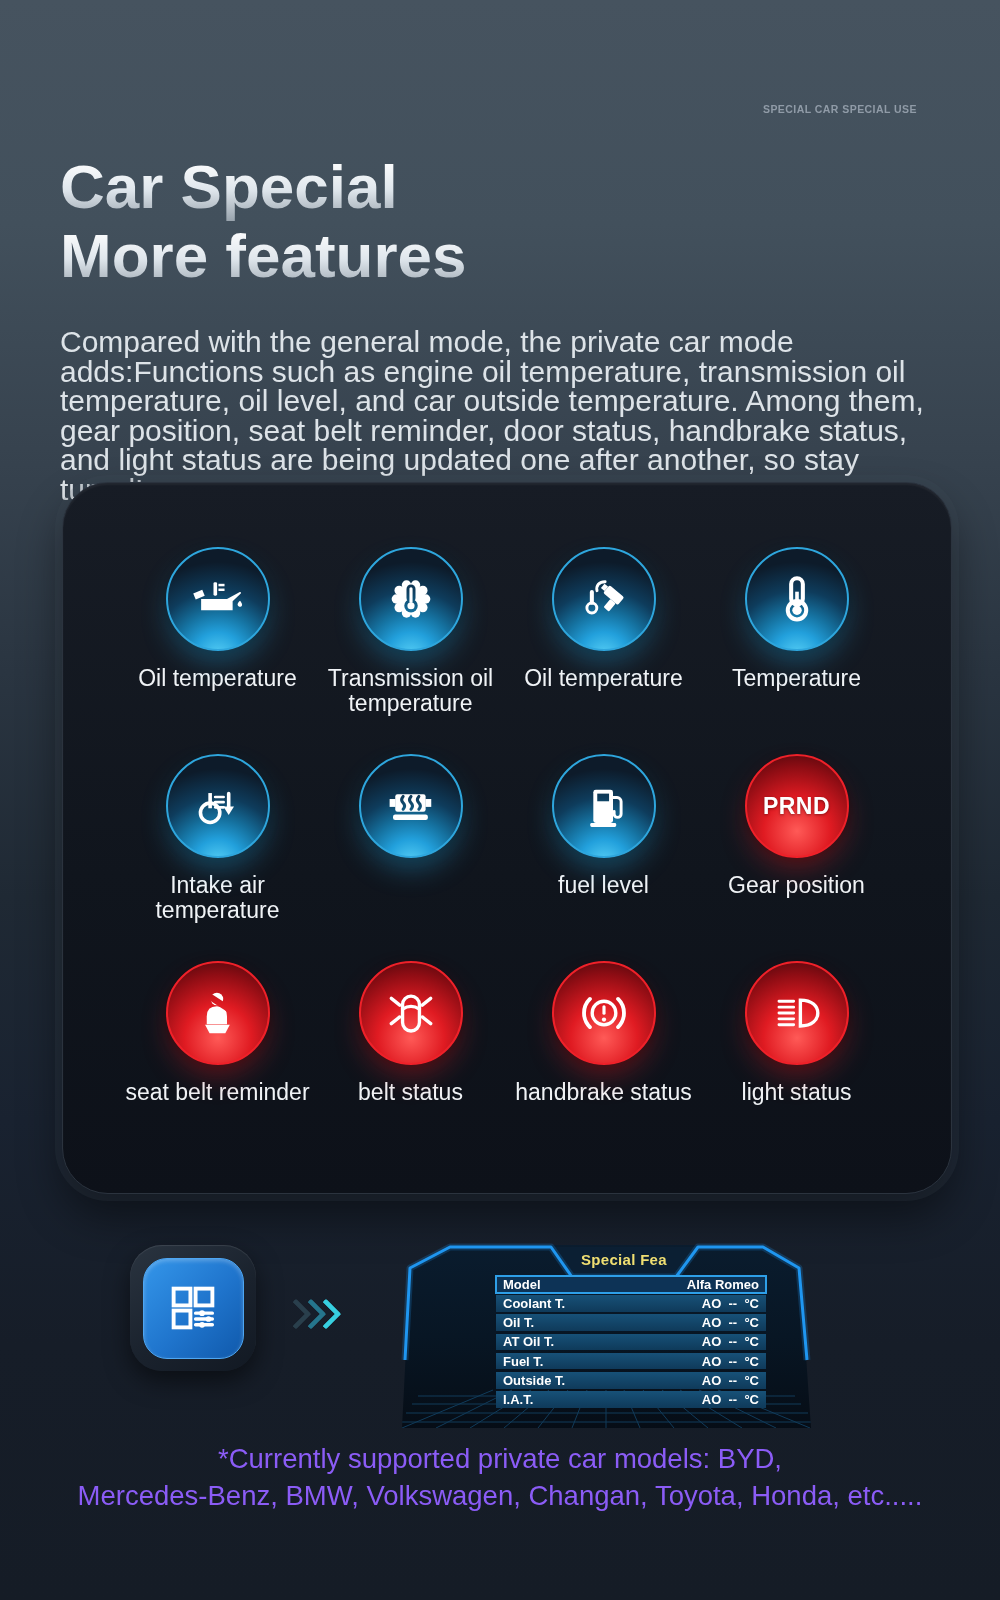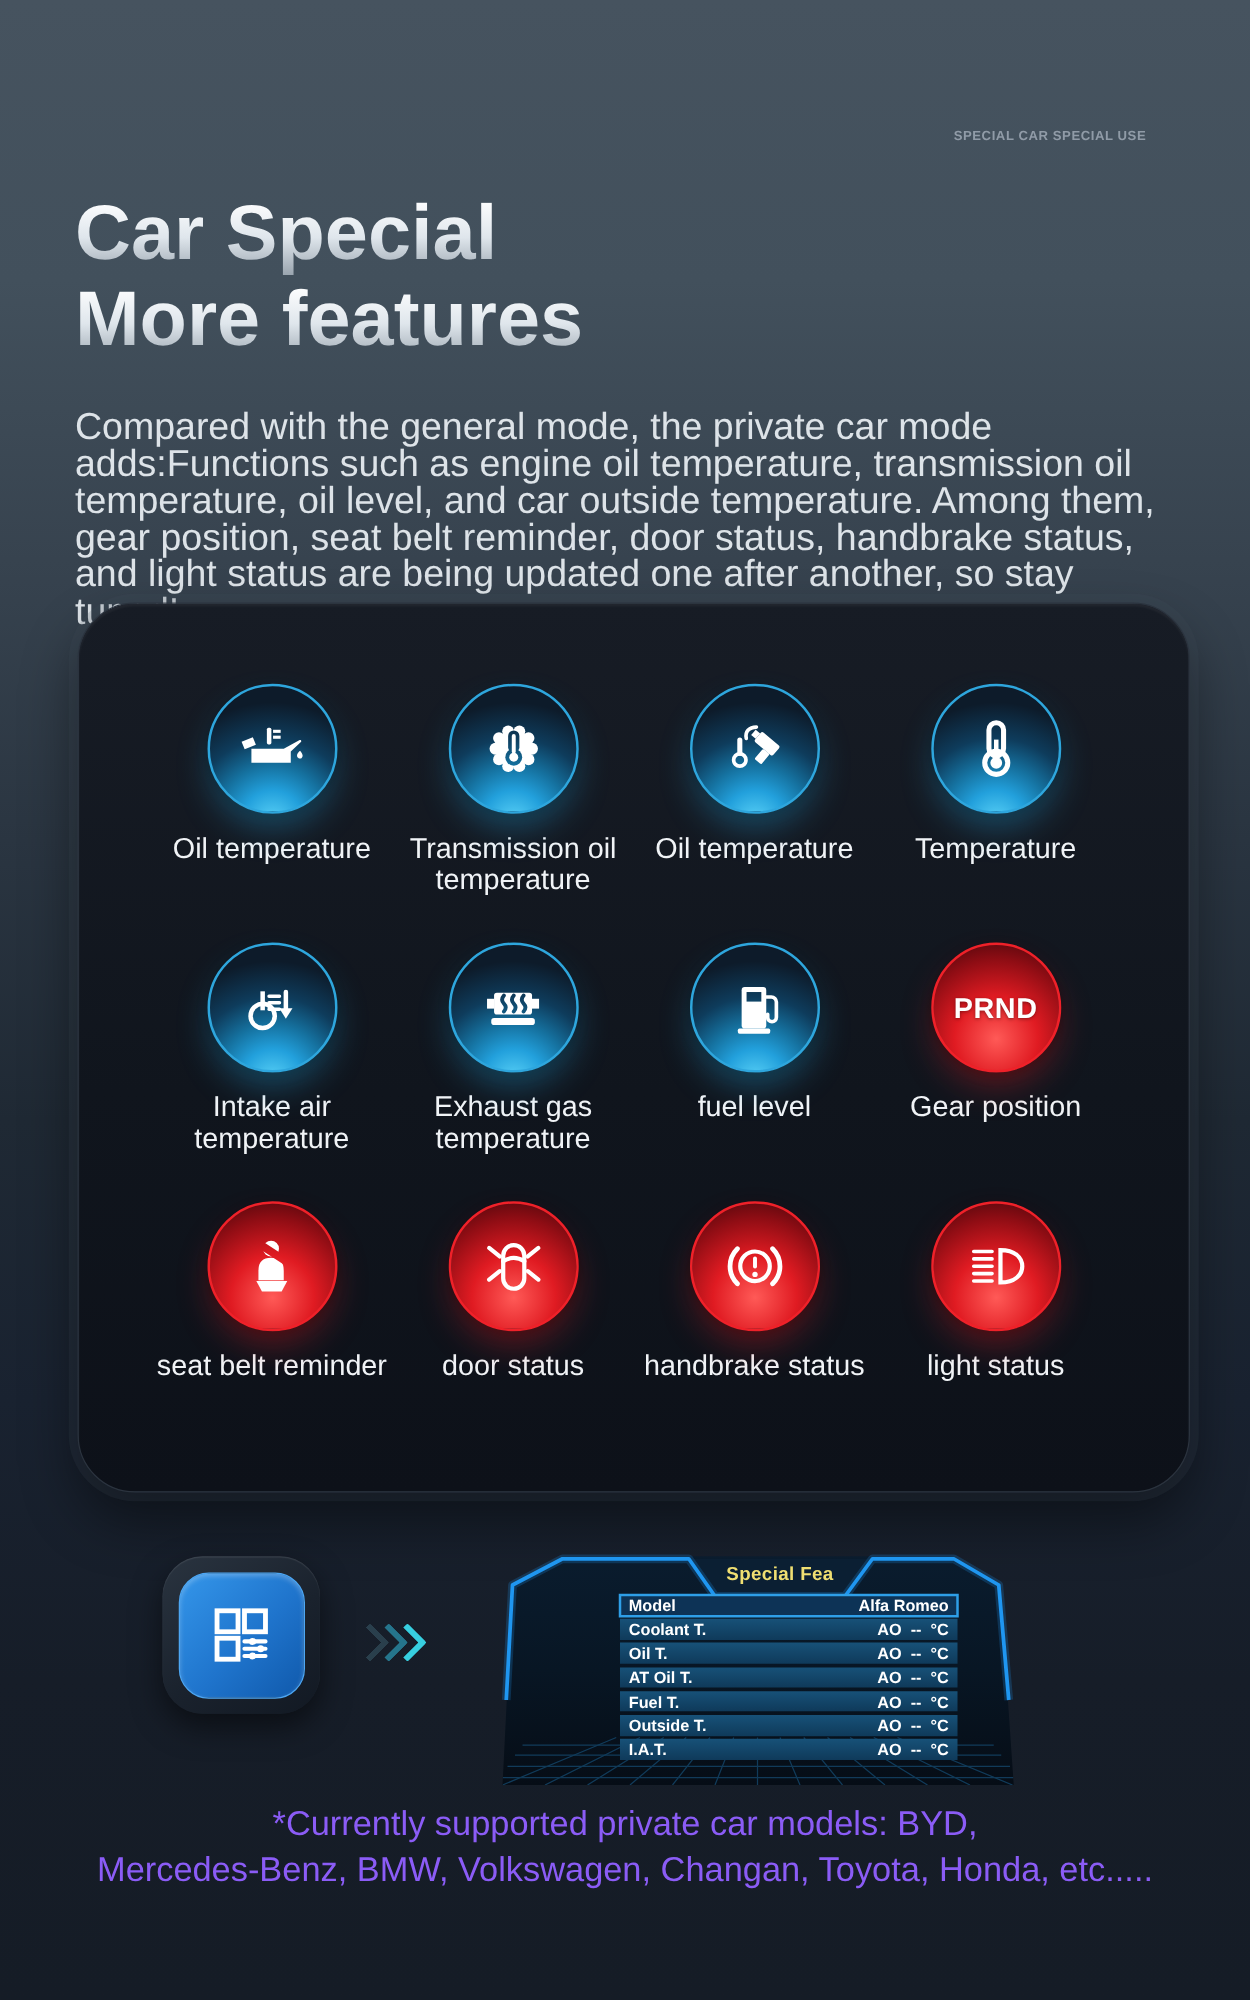--- a/index.html
+++ b/index.html
@@ -211,21 +211,20 @@
               <rect x="10" y="13.5" width="27" height="15.5" rx="2" fill="#fff"></rect>
               <rect x="5" y="17.8" width="5.2" height="7" fill="#fff"></rect>
               <rect x="36.8" y="17.8" width="5.2" height="7" fill="#fff"></rect>
               <path d="M17 15.5 q-2.6 3.1 0 5.7 q2.6 2.6 0 5.7 M24 15.5 q-2.6 3.1 0 5.7 q2.6 2.6 0 5.7 M31 15.5 q-2.6 3.1 0 5.7 q2.6 2.6 0 5.7" stroke="#000" stroke-width="2.7" fill="none" stroke-linecap="round"></path>
             </mask>
           </defs>
           <rect width="48" height="48" fill="#fff" mask="url(#mExh)"></rect>
           <rect x="8" y="31.5" width="31" height="5" rx="2" fill="#fff"></rect>
         </svg>
       </div>
-      <div class="flabel">Exhaust gas temperature</div>
     </div>
 
     <div class="cell">
       <div class="disc blue">
         <svg viewBox="0 0 48 48">
           <defs>
             <mask id="mPump">
               <rect width="48" height="48" fill="#000"></rect>
               <rect x="14.5" y="9.5" width="17.5" height="29.5" rx="2.2" fill="#fff"></rect>
               <rect x="18" y="13" width="10.5" height="6.8" fill="#000"></rect>
@@ -268,21 +267,21 @@
       <div class="disc red">
         <svg viewBox="0 0 48 48" fill="none" stroke="#fff" stroke-width="3" stroke-linecap="round">
           <rect x="16.5" y="9" width="15" height="31" rx="7.5"></rect>
           <path d="M16.5 20.5 q7.5 -4.8 15 0"></path>
           <path d="M14 17 L6.5 11"></path>
           <path d="M34 17 L41.5 11"></path>
           <path d="M14 27.5 L6.5 33.5"></path>
           <path d="M34 27.5 L41.5 33.5"></path>
         </svg>
       </div>
-      <div class="flabel">door status</div>
+      <div class="flabel">belt status</div>
     </div>
 
     <div class="cell">
       <div class="disc red">
         <svg viewBox="0 0 48 48" fill="none" stroke="#fff">
           <circle cx="24" cy="24" r="10.5" stroke-width="3"></circle>
           <path d="M11.5 11.5 a17.5 17.5 0 0 0 0 25" stroke-width="3.4" stroke-linecap="round"></path>
           <path d="M36.5 11.5 a17.5 17.5 0 0 1 0 25" stroke-width="3.4" stroke-linecap="round"></path>
           <rect x="22.6" y="17" width="2.8" height="8.6" rx="1.4" fill="#fff" stroke="none"></rect>
           <circle cx="24" cy="29.8" r="1.9" fill="#fff" stroke="none"></circle>

